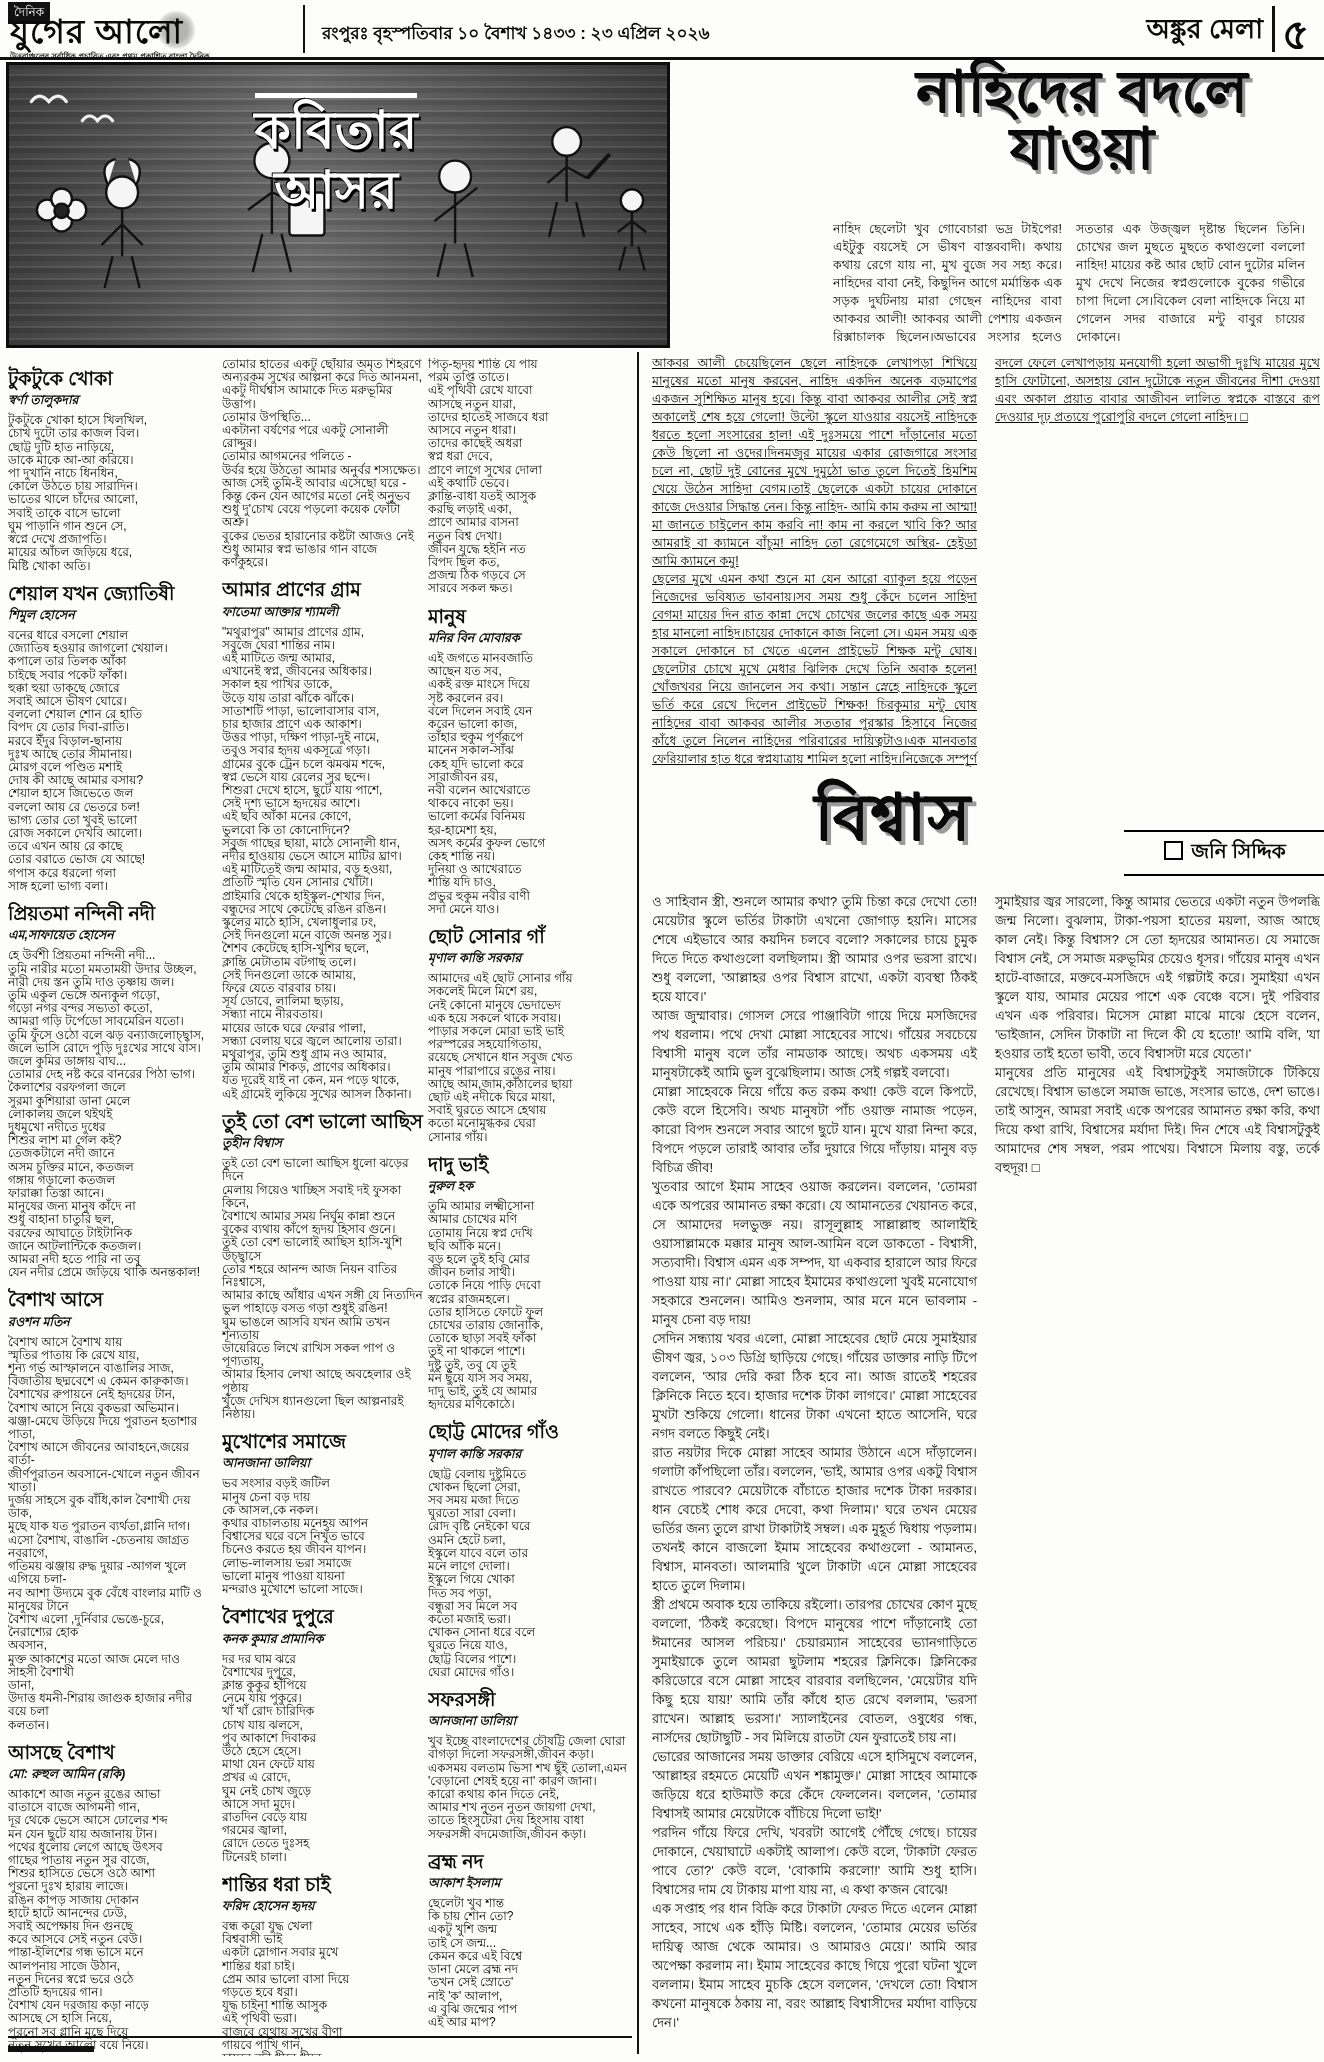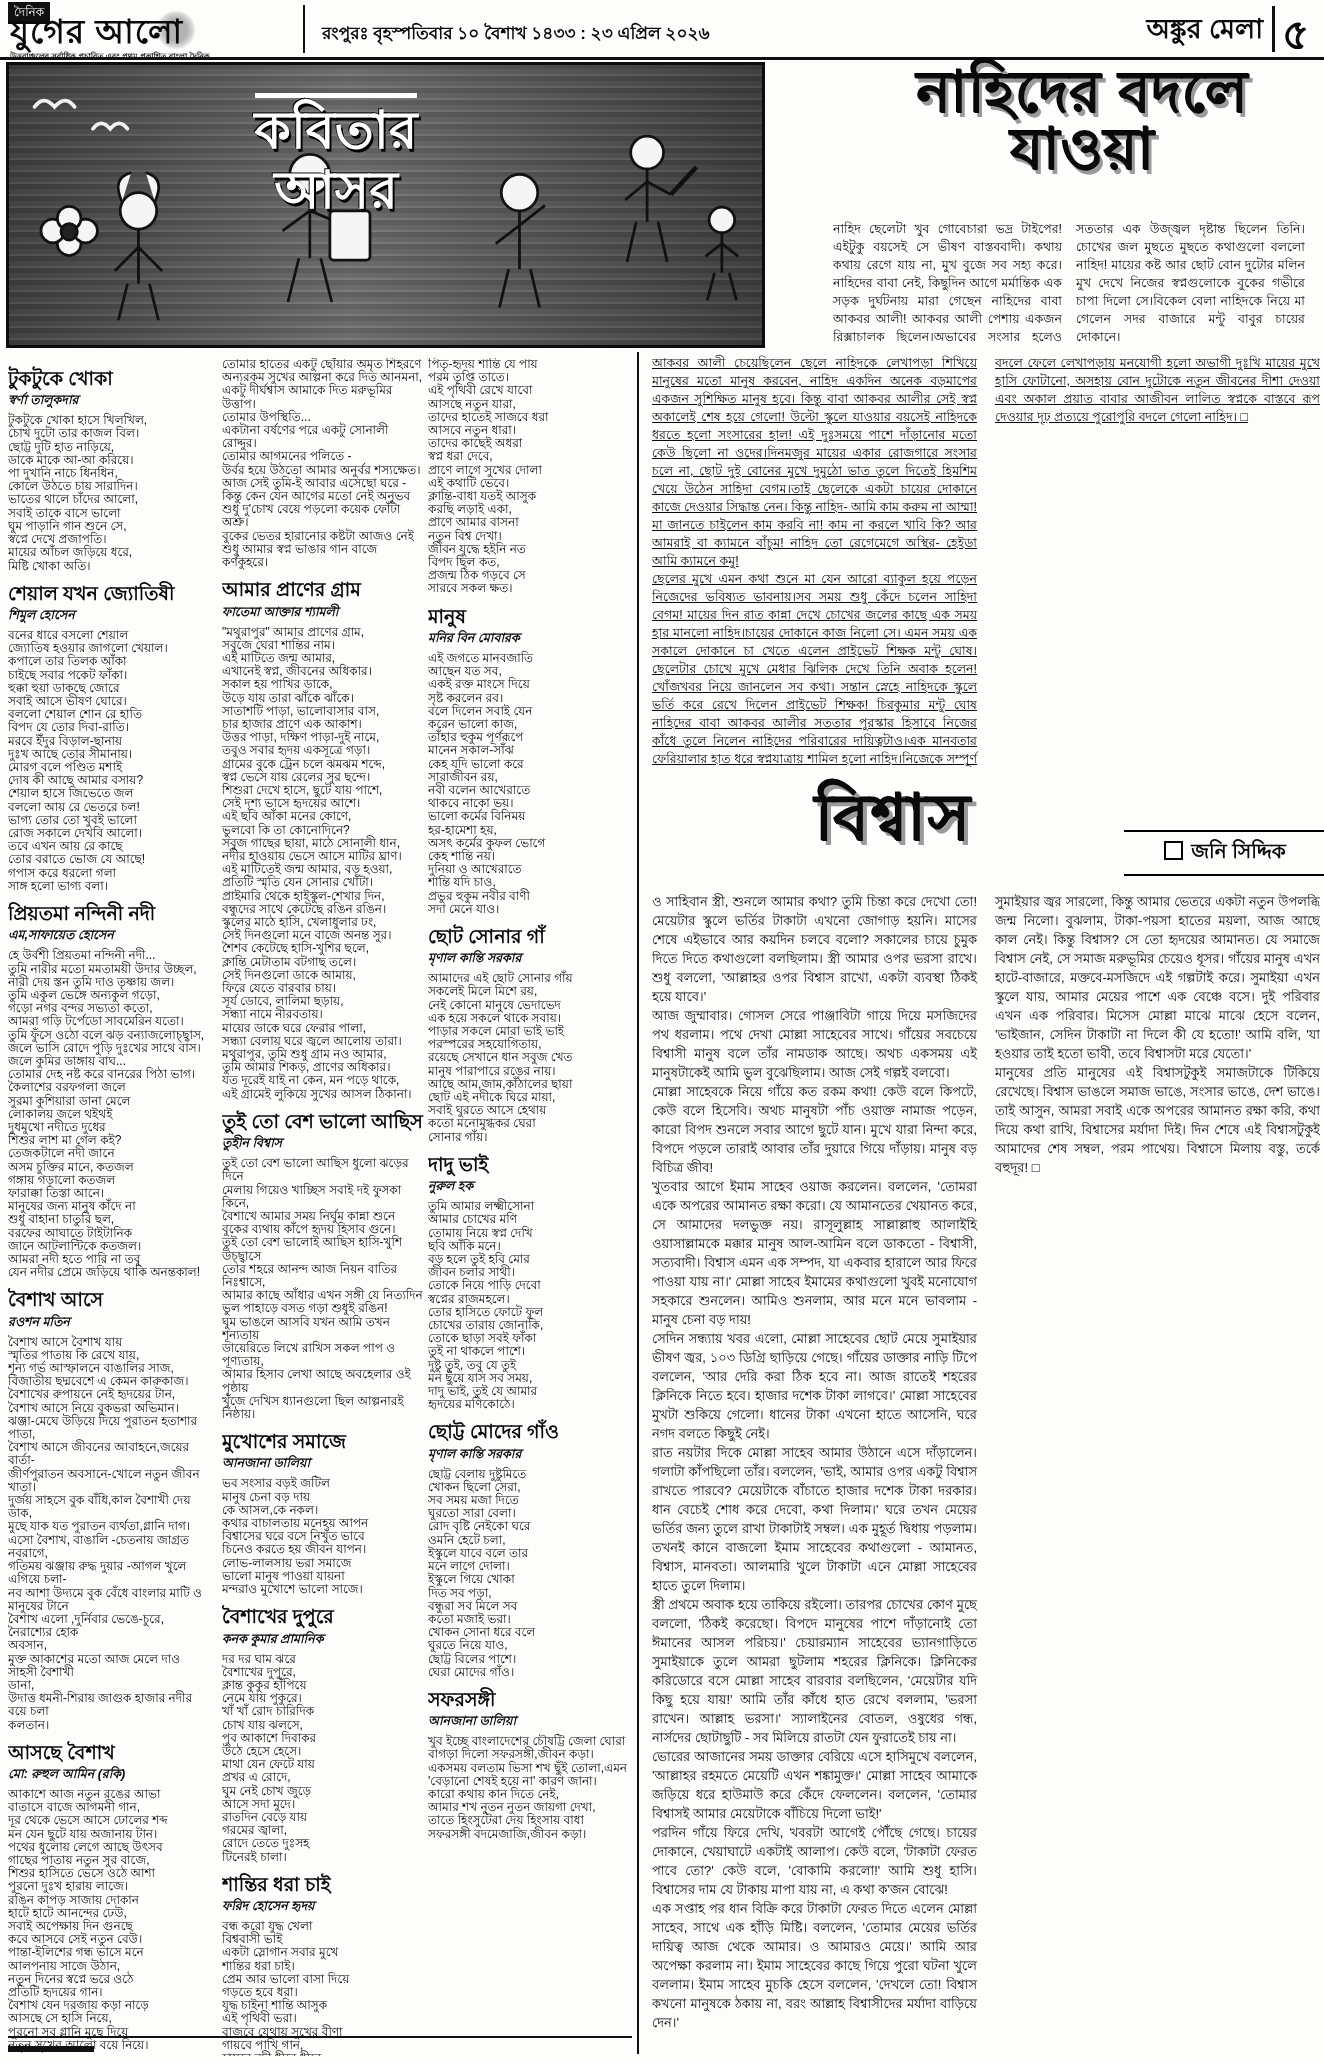--- a/index.html
+++ b/index.html
@@ -15,21 +15,21 @@
               letter-spacing:1px;line-height:1;white-space:nowrap;}
   .sun{position:absolute;left:150px;top:8px;width:40px;height:40px;border-radius:50%;
        background:radial-gradient(circle,#777 0 40%,#bbb 60%,transparent 70%);opacity:.55;}
   .tagline{position:absolute;left:4px;top:48px;font-size:8px;font-weight:bold;color:#222;white-space:nowrap;}
   .mast-div1{position:absolute;left:303px;top:5px;width:2px;height:48px;background:#111;}
   .dateline{position:absolute;left:322px;top:20px;font-size:17px;font-weight:bold;}
   .section-name{position:absolute;left:1108px;top:8px;width:155px;font-size:27px;font-weight:900;text-align:right;}
   .mast-div2{position:absolute;left:1272px;top:6px;width:3px;height:46px;background:#111;}
   .page-number{position:absolute;left:1282px;top:2px;font-size:42px;font-weight:900;}
   
-  .banner{position:absolute;left:6px;top:62px;width:759px;height:286px;border:3px solid #0d0d0d;
+  .banner{position:absolute;left:6px;top:62px;width:664px;height:286px;border:3px solid #0d0d0d;
           background:repeating-linear-gradient(0deg,#4c4c4c 0 5px,#6a6a6a 5px 7px,#585858 7px 12px);
           overflow:hidden;box-sizing:border-box;}
   .banner-shade{position:absolute;inset:0;background:linear-gradient(90deg,rgba(0,0,0,.25),rgba(255,255,255,.12) 45%,rgba(0,0,0,.28));}
   .banner-title{position:absolute;left:232px;top:28px;width:190px;text-align:center;color:#fff;
                 font-weight:900;line-height:1.08;text-shadow:2px 3px 0 #000,-1px -1px 0 #000;}
   .banner-title .l1{font-size:52px;border-top:5px solid #fff;padding-top:4px;display:inline-block;}
   .banner-title .l2{font-size:52px;display:inline-block;margin-top:4px;}
   .banner svg{position:absolute;inset:0;}
   
   .pcol{position:absolute;top:358px;width:202px;height:1698px;overflow:hidden;}
@@ -467,20 +467,34 @@
       <div class="byline">আনজানা ডালিয়া</div>
       <div class="lines">খুব ইচ্ছে বাংলাদেশের চৌষট্টি জেলা ঘোরা
 বাগড়া দিলো সফরসঙ্গী,জীবন কড়া।
 একসময় বলতাম ভিসা শখ ছুঁই তোলা,এমন
 'বেড়ানো শেষই হয়ে না' কারণ জানা।
 কারো কথায় কান দিতে নেই,
 আমার শখ নুতন নুতন জায়গা দেখা,
 তাতে হিংসুটেরা দেয় হিংসায় বাধা
 সফরসঙ্গী বদমেজাজি,জীবন কড়া।</div>
     </div>
+    <div class="poem">
+      <h3>ব্রহ্ম নদ</h3>
+      <div class="byline">আকাশ ইসলাম</div>
+      <div class="lines">ছেলেটা খুব শান্ত
+কি চায় শোন তো?
+একটু খুশি জন্ম
+তাই সে জন্ম...
+কেমন করে এই বিশ্বে
+ডানা মেলে ব্রহ্ম নদ
+'তখন সেই স্রোতে'
+নাই 'ক' আলাপ,
+এ বুঝি জন্মের পাপ
+এই আর মাপ?</div>
+    </div>
   </div>
 
   <div class="vrule"></div>
 
   <div class="s1-headline">নাহিদের বদলে যাওয়া</div>
   <div class="story-text" id="s1u">নাহিদ ছেলেটা খুব গোবেচারা ভদ্র টাইপের! এইটুকু বয়সেই সে ভীষণ বাস্তববাদী। কথায় কথায় রেগে যায় না, মুখ বুজে সব সহ্য করে। নাহিদের বাবা নেই, কিছুদিন আগে মর্মান্তিক এক সড়ক দুর্ঘটনায় মারা গেছেন নাহিদের বাবা আকবর আলী! আকবর আলী পেশায় একজন রিক্সাচালক ছিলেন।অভাবের সংসার হলেও সততার এক উজ্জ্বল দৃষ্টান্ত ছিলেন তিনি। চোখের জল মুছতে মুছতে কথাগুলো বললো নাহিদ! মায়ের কষ্ট আর ছোট বোন দুটোর মলিন মুখ দেখে নিজের স্বপ্নগুলোকে বুকের গভীরে চাপা দিলো সে।বিকেল বেলা নাহিদকে নিয়ে মা গেলেন সদর বাজারে মন্টু বাবুর চায়ের দোকানে।</div>
   <div class="story-text" id="s1l">আকবর আলী চেয়েছিলেন ছেলে নাহিদকে লেখাপড়া শিখিয়ে মানুষের মতো মানুষ করবেন, নাহিদ একদিন অনেক বড়মাপের একজন সুশিক্ষিত মানুষ হবে। কিন্তু বাবা আকবর আলীর সেই স্বপ্ন অকালেই শেষ হয়ে গেলো! উল্টো স্কুলে যাওয়ার বয়সেই নাহিদকে ধরতে হলো সংসারের হাল! এই দুঃসময়ে পাশে দাঁড়ানোর মতো কেউ ছিলো না ওদের।দিনমজুর মায়ের একার রোজগারে সংসার চলে না, ছোট দুই বোনের মুখে দুমুঠো ভাত তুলে দিতেই হিমশিম খেয়ে উঠেন সাহিদা বেগম।তাই ছেলেকে একটা চায়ের দোকানে কাজে দেওয়ার সিদ্ধান্ত নেন। কিন্তু নাহিদ- আমি কাম করুম না আম্মা! মা জানতে চাইলেন কাম করবি না! কাম না করলে খাবি কি? আর আমরাই বা ক্যামনে বাঁচুম! নাহিদ তো রেগেমেগে অস্থির- হেইডা আমি ক্যামনে কমু!
 ছেলের মুখে এমন কথা শুনে মা যেন আরো ব্যাকুল হয়ে পড়েন নিজেদের ভবিষ্যত ভাবনায়।সব সময় শুধু কেঁদে চলেন সাহিদা বেগম! মায়ের দিন রাত কান্না দেখে চোখের জলের কাছে এক সময় হার মানলো নাহিদ।চায়ের দোকানে কাজ নিলো সে। এমন সময় এক সকালে দোকানে চা খেতে এলেন প্রাইভেট শিক্ষক মন্টু ঘোষ।ছেলেটার চোখে মুখে মেধার ঝিলিক দেখে তিনি অবাক হলেন! খোঁজখবর নিয়ে জানলেন সব কথা। সন্তান স্নেহে নাহিদকে স্কুলে ভর্তি করে রেখে দিলেন প্রাইভেট শিক্ষক! চিরকুমার মন্টু ঘোষ নাহিদের বাবা আকবর আলীর সততার পুরস্কার হিসাবে নিজের কাঁধে তুলে নিলেন নাহিদের পরিবারের দায়িত্বটাও।এক মানবতার ফেরিয়ালার হাত ধরে স্বপ্নযাত্রায় শামিল হলো নাহিদ।নিজেকে সম্পূর্ণ বদলে ফেলে লেখাপড়ায় মনযোগী হলো অভাগী দুঃখি মায়ের মুখে হাসি ফোটানো, অসহায় বোন দুটোকে নতুন জীবনের দীশা দেওয়া এবং অকাল প্রয়াত বাবার আজীবন লালিত স্বপ্নকে বাস্তবে রূপ দেওয়ার দৃঢ় প্রত্যয়ে পুরোপুরি বদলে গেলো নাহিদ। □</div>
 
   <div class="s2-headline">বিশ্বাস</div>

